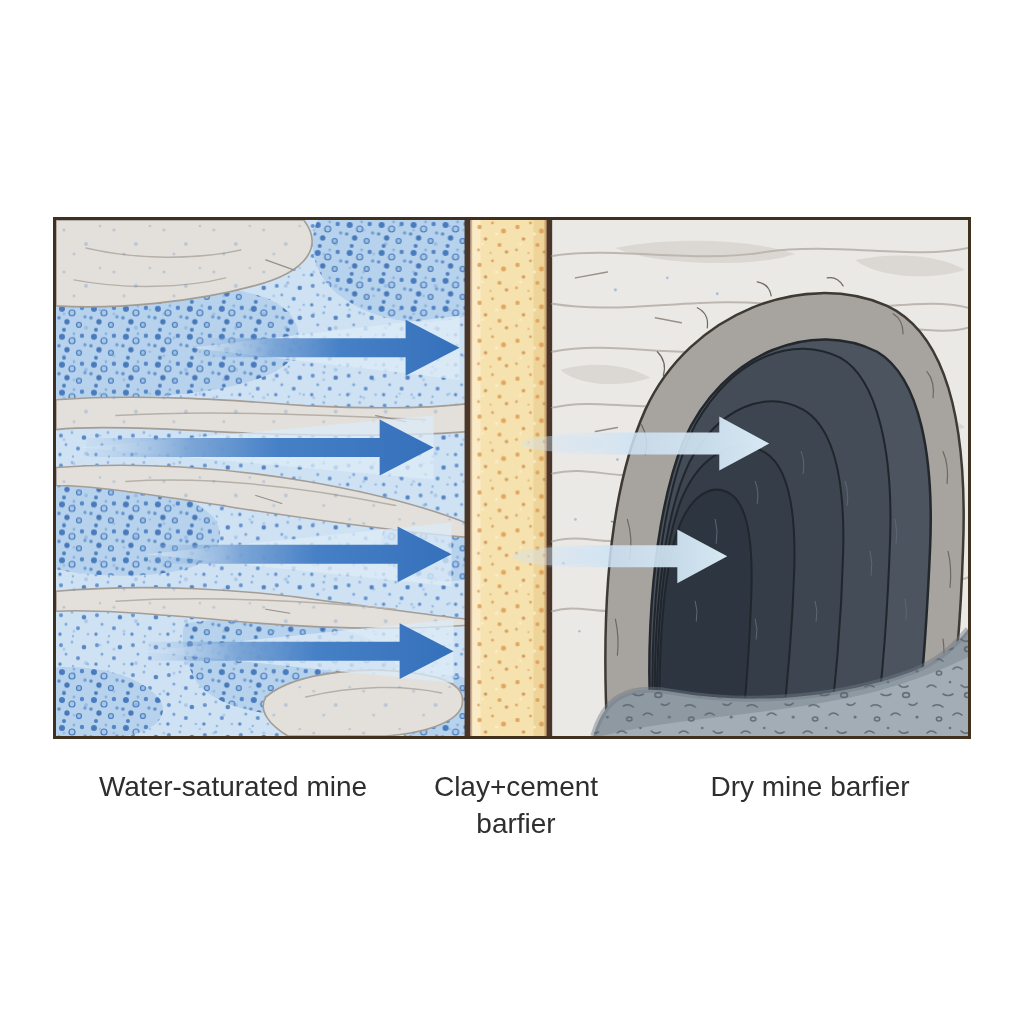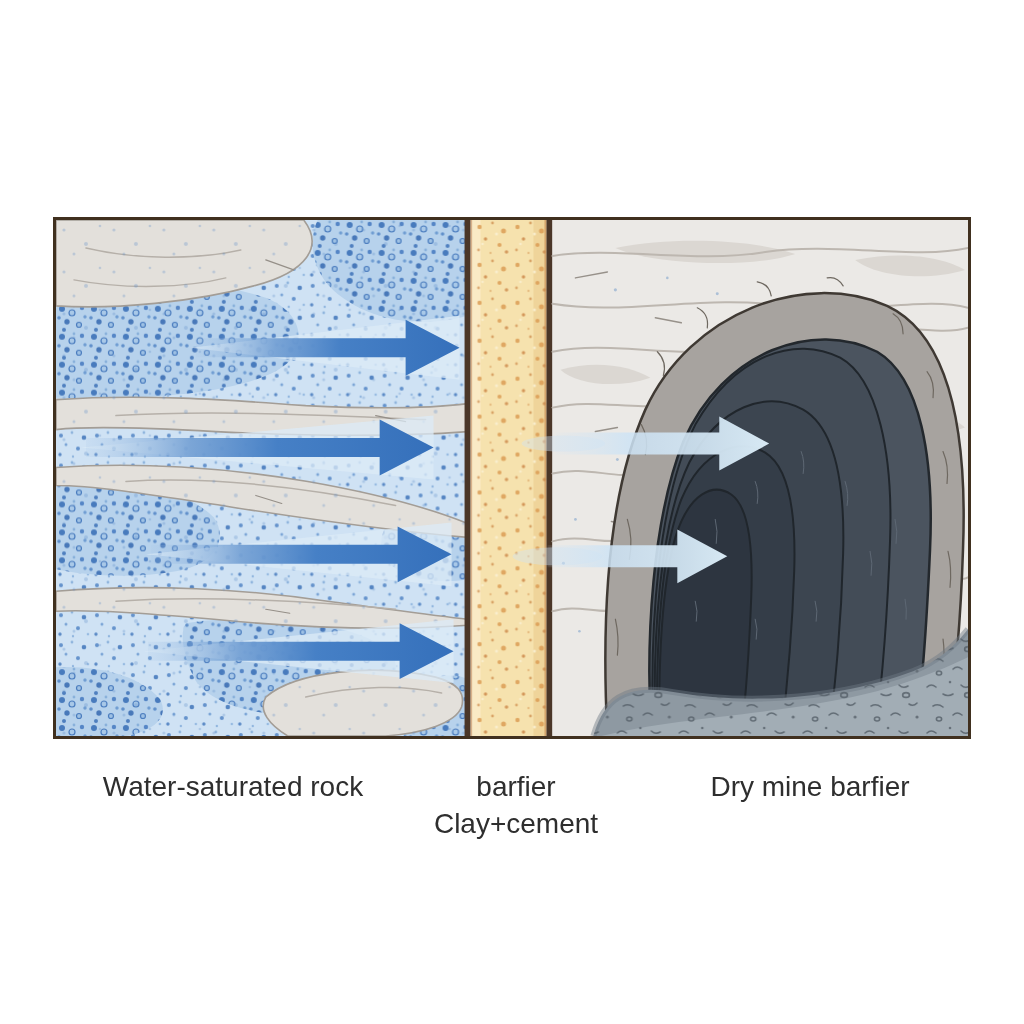--- a/index.html
+++ b/index.html
@@ -266,22 +266,22 @@
         <g>
           <ellipse cx="508" cy="224" rx="42" ry="8" fill="#cfe4f5" opacity="0.4"></ellipse>
           <ellipse cx="502" cy="337" rx="45" ry="9" fill="#cfe4f5" opacity="0.4"></ellipse>
           <polygon points="500,213 664,213 664,197 714,224 664,251 664,235 500,235" fill="url(#gL1)"></polygon>
           <polygon points="492,326 622,326 622,310 672,337 622,364 622,348 492,348" fill="url(#gL2)"></polygon>
         </g>
       </g>
     </svg>
   </div>
 
-  <div class="caption" id="cap-left">Water-saturated rock</div>
+  <div class="caption" id="cap-left">Water-saturated mine</div>
 
   <div class="caption" id="cap-mid">
+    <span>Clay+cement</span>
     <span>barfier</span>
-    <span>Clay+cement</span>
   </div>
 
   <div class="caption" id="cap-right">Dry mine barfier</div>
 
 </div>
 
 </body></html>

